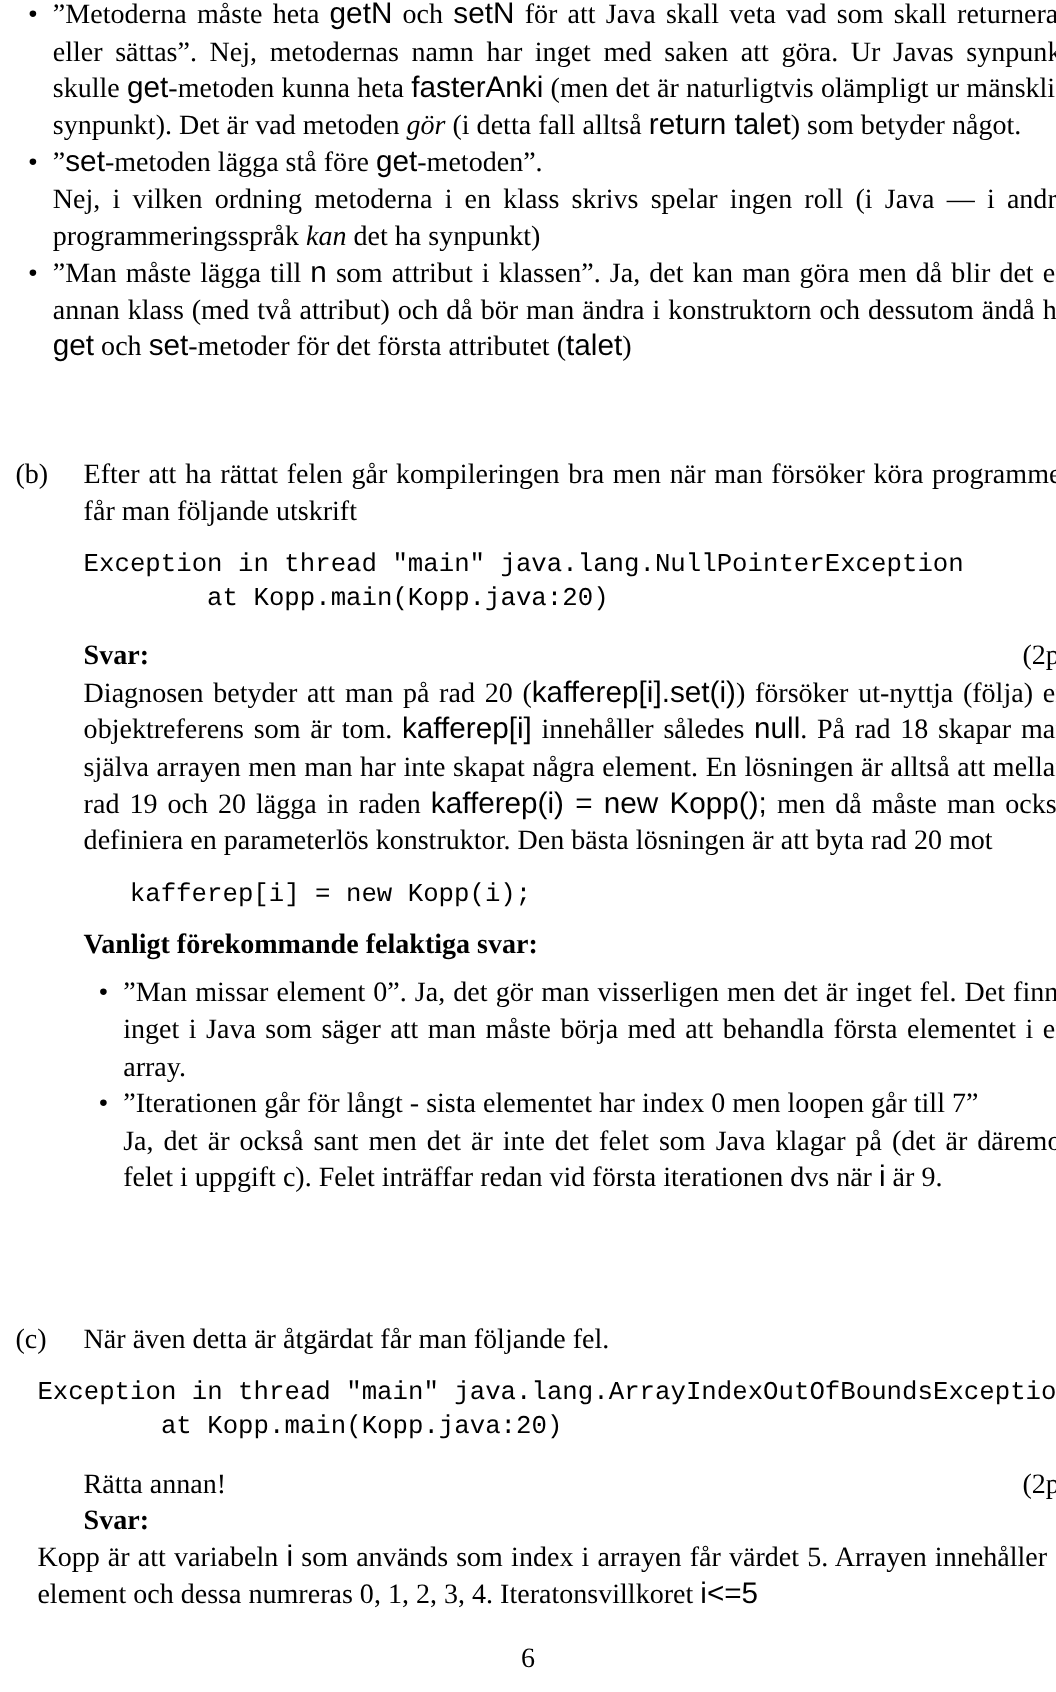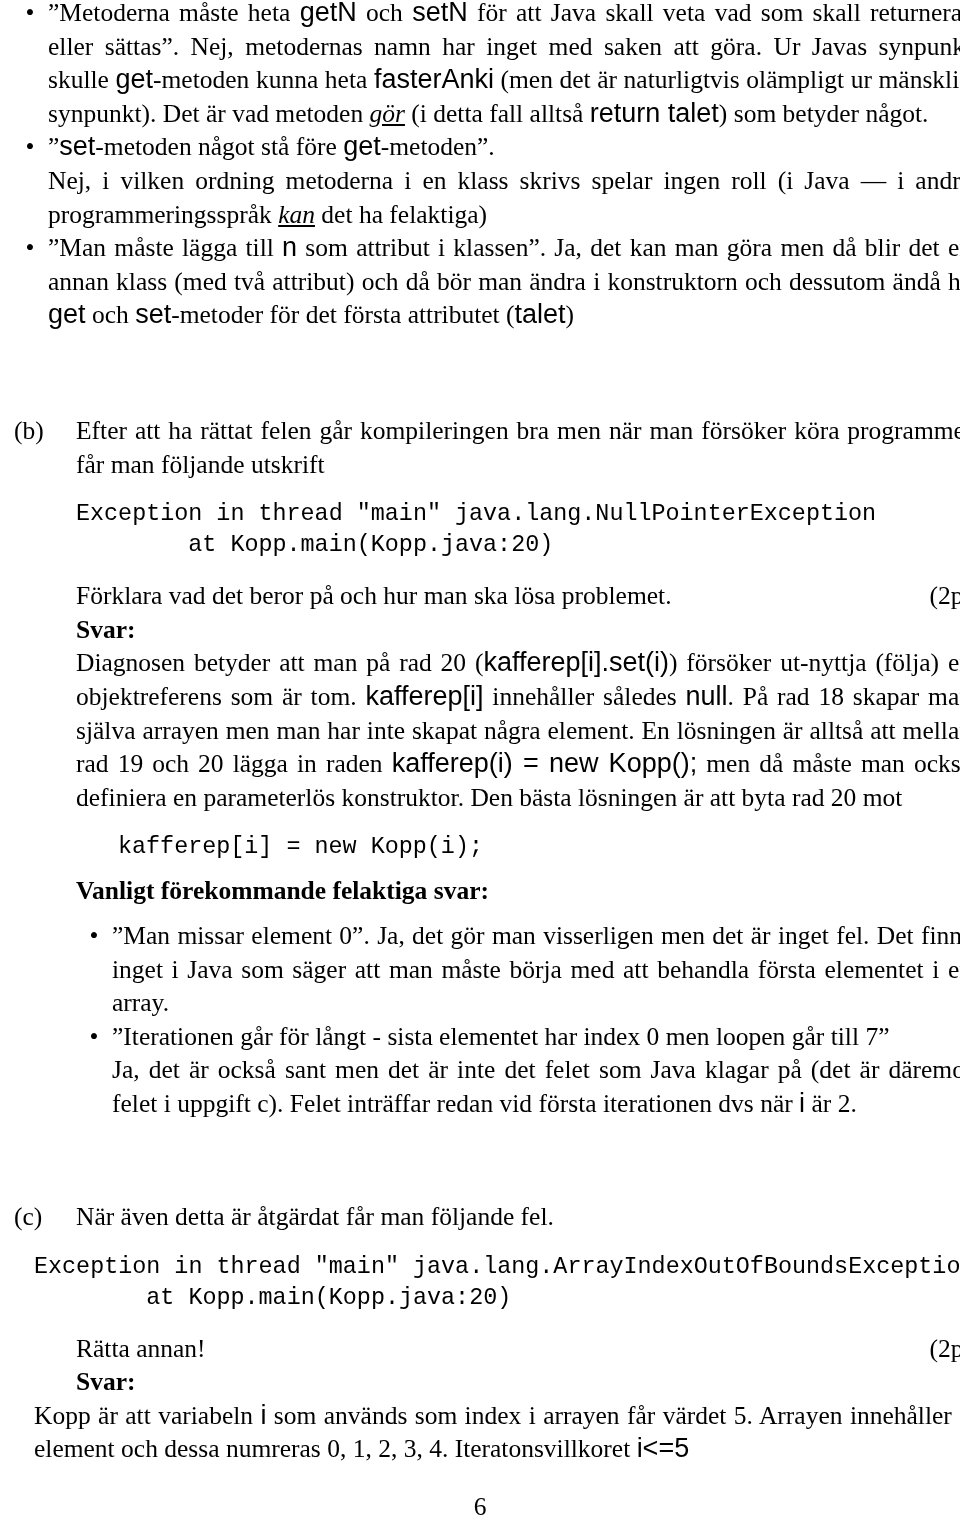--- a/index.html
+++ b/index.html
@@ -24,21 +24,21 @@
     text-align: justify;
     text-justify: inter-word;
     -webkit-hyphens: manual;
     hyphens: manual;
   }
   .tt {
     font-family: Liberation Sans, sans-serif;
     font-size: 27px;
     letter-spacing: 0px;
   }
-  .it { font-style: italic; text-decoration: underline; }
+  .it { font-style: italic; }
 
   
   .enum-item {
     position: relative;
     display: flex;
     align-items: flex-start;
   }
   .enum-label {
     width: 64px;
     flex: 0 0 64px;
@@ -118,21 +118,21 @@
 
   <div id="region-top" class="indent-outer">
 
     <div class="bullet-item">
       <div class="bullet-mark">•</div>
       <div class="bullet-body body-text"><span>”Metoderna måste heta </span><span class="tt">getN</span><span> och </span><span class="tt">setN</span><span> för att Java skall veta vad som skall returneras eller sättas”. Nej, metodernas namn har inget med saken att göra. Ur Javas synpunkt skulle </span><span class="tt">get</span><span>-metoden kunna heta </span><span class="tt">fasterAnki</span><span> (men det är naturligtvis olämpligt ur mänsklig synpunkt). Det är vad metoden </span><span class="it">gör</span><span> (i detta fall alltså </span><span class="tt">return talet</span><span>) som betyder något.</span></div>
     </div>
 
     <div class="bullet-item">
       <div class="bullet-mark">•</div>
-      <div class="bullet-body body-text"><span>”</span><span class="tt">set</span><span>-metoden något stå före </span><span class="tt">get</span><span>-metoden”.</span><br><span>Nej, i vilken ordning metoderna i en klass skrivs spelar ingen roll (i Java — i andra programmeringsspråk </span><span class="it">kan</span><span> det ha felaktiga)</span></div>
+      <div class="bullet-body body-text"><span>”</span><span class="tt">set</span><span>-metoden lägga stå före </span><span class="tt">get</span><span>-metoden”.</span><br><span>Nej, i vilken ordning metoderna i en klass skrivs spelar ingen roll (i Java — i andra programmeringsspråk </span><span class="it">kan</span><span> det ha synpunkt)</span></div>
     </div>
 
     <div class="bullet-item">
       <div class="bullet-mark">•</div>
       <div class="bullet-body body-text"><span>”Man måste lägga till </span><span class="tt">n</span><span> som attribut i klassen”. Ja, det kan man göra men då blir det en annan klass (med två attribut) och då bör man ändra i konstruktorn och dessutom ändå ha </span><span class="tt">get</span><span> och </span><span class="tt">set</span><span>-metoder för det första attributet (</span><span class="tt">talet</span><span>)</span></div>
     </div>
 
   </div>
 
   <div id="region-b" class="indent-outer">
@@ -144,21 +144,20 @@
 
         <div class="para-gap"></div>
 
         <div class="verbatim">Exception in thread "main" java.lang.NullPointerException
         at Kopp.main(Kopp.java:20)</div>
 
         <div class="para-gap"></div>
 
         <div class="body-text">
           <span class="points">(2p)</span>
-          <span>Förklara vad det beror på och hur man ska lösa problemet.</span>
         </div>
 
         <div class="heading">Svar:</div>
 
         <div class="body-text"><span>Diagnosen betyder att man på rad 20 (</span><span class="tt">kafferep[i].set(i)</span><span>) försöker ut-nyttja (följa) en objektreferens som är tom. </span><span class="tt">kafferep[i]</span><span> innehåller således </span><span class="tt">null</span><span>. På rad 18 skapar man själva arrayen men man har inte skapat några element. En lösningen är alltså att mellan rad 19 och 20 lägga in raden </span><span class="tt">kafferep(i) = new Kopp();</span><span> men då måste man också definiera en parameterlös konstruktor. Den bästa lösningen är att byta rad 20 mot</span></div>
 
         <div class="para-gap"></div>
 
         <div class="verbatim" style="padding-left:42px;">kafferep[i] = new Kopp(i);</div>
 
@@ -168,21 +167,21 @@
 
         <div class="small-gap"></div>
 
         <div>
           <div class="bullet-item">
             <div class="bullet-mark">•</div>
             <div class="bullet-body body-text"><span>”Man missar element 0”. Ja, det gör man visserligen men det är inget fel. Det finns inget i Java som säger att man måste börja med att behandla första elementet i en array.</span></div>
           </div>
           <div class="bullet-item">
             <div class="bullet-mark">•</div>
-            <div class="bullet-body body-text"><span>”Iterationen går för långt - sista elementet har index 0 men loopen går till 7”</span><br><span>Ja, det är också sant men det är inte det felet som Java klagar på (det är däremot felet i uppgift c). Felet inträffar redan vid första iterationen dvs när </span><span class="tt">i</span><span> är 2.</span></div>
+            <div class="bullet-body body-text"><span>”Iterationen går för långt - sista elementet har index 0 men loopen går till 7”</span><br><span>Ja, det är också sant men det är inte det felet som Java klagar på (det är däremot felet i uppgift c). Felet inträffar redan vid första iterationen dvs när </span><span class="tt">i</span><span> är 9.</span></div>
           </div>
         </div>
 
       </div>
     </div>
   </div>
 
   <div id="region-c" class="indent-outer">
     <div class="enum-item">
       <div class="enum-label">(c)</div>

